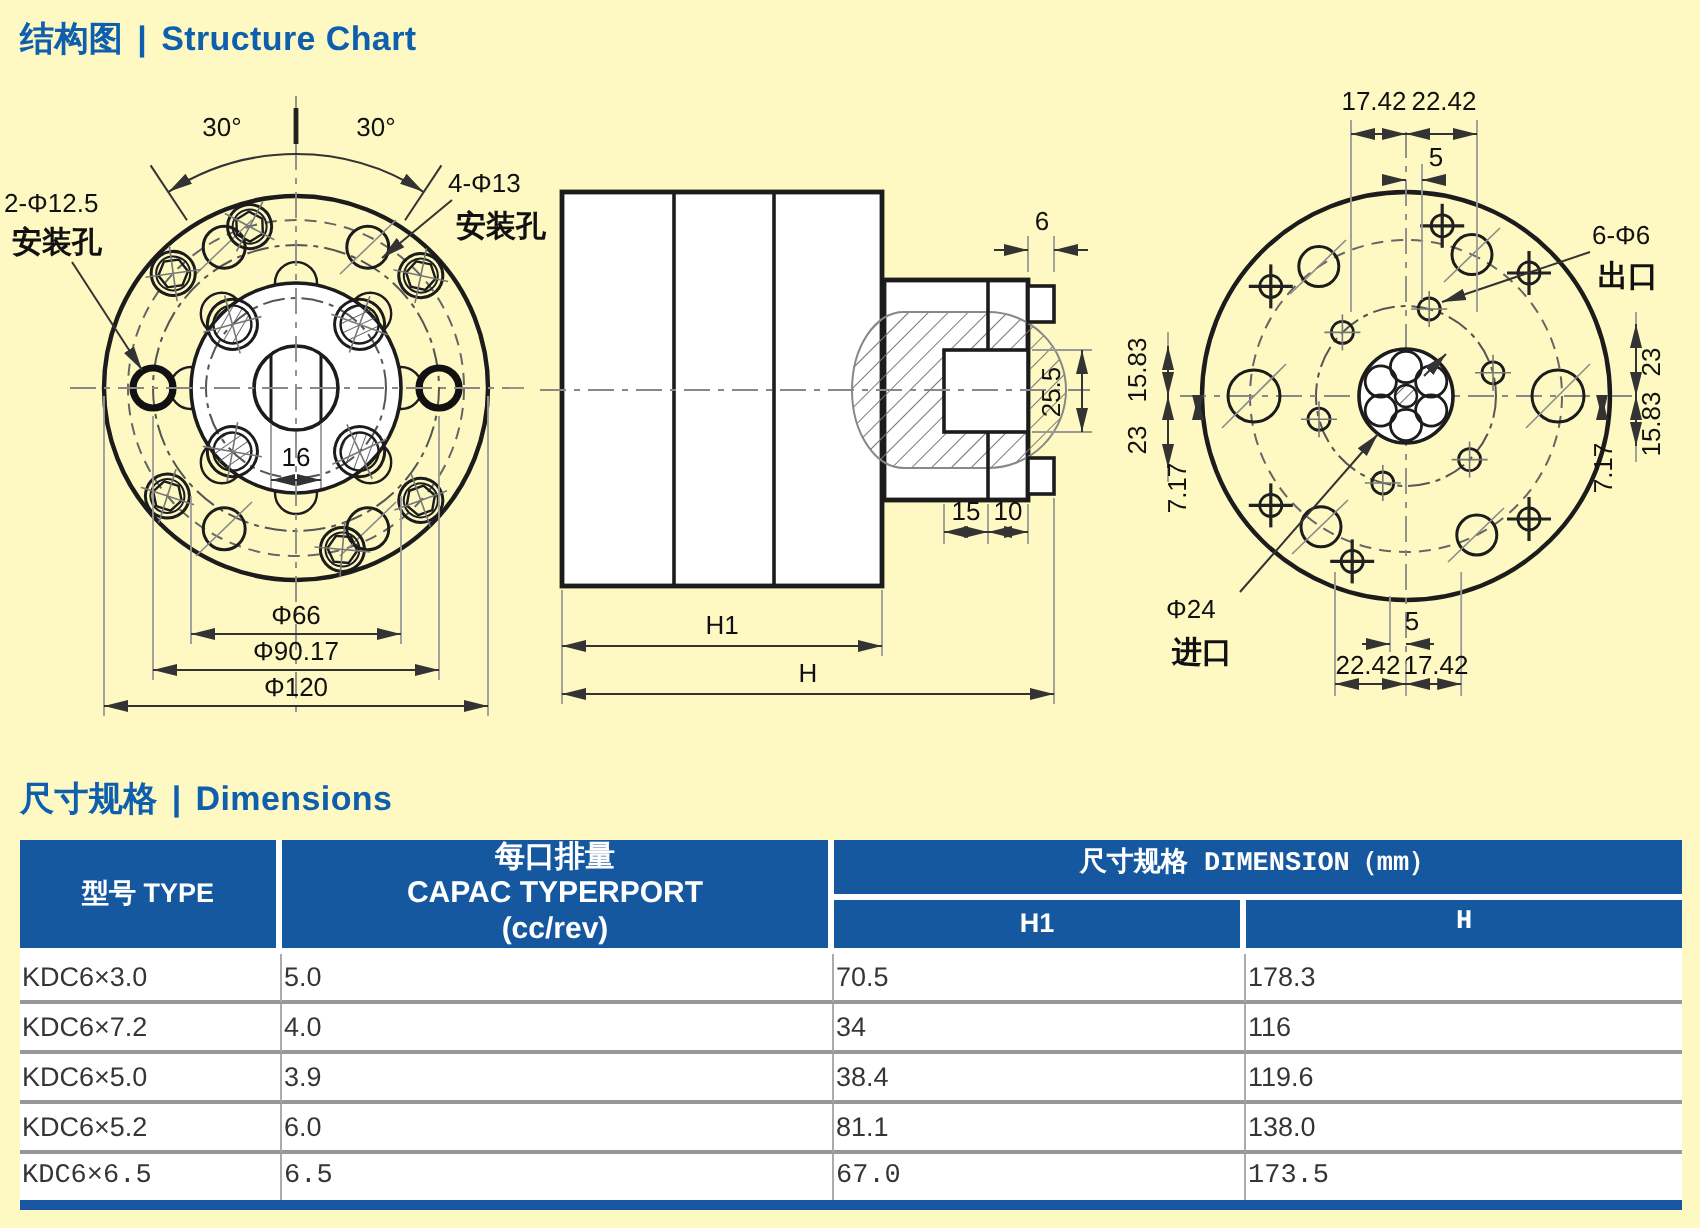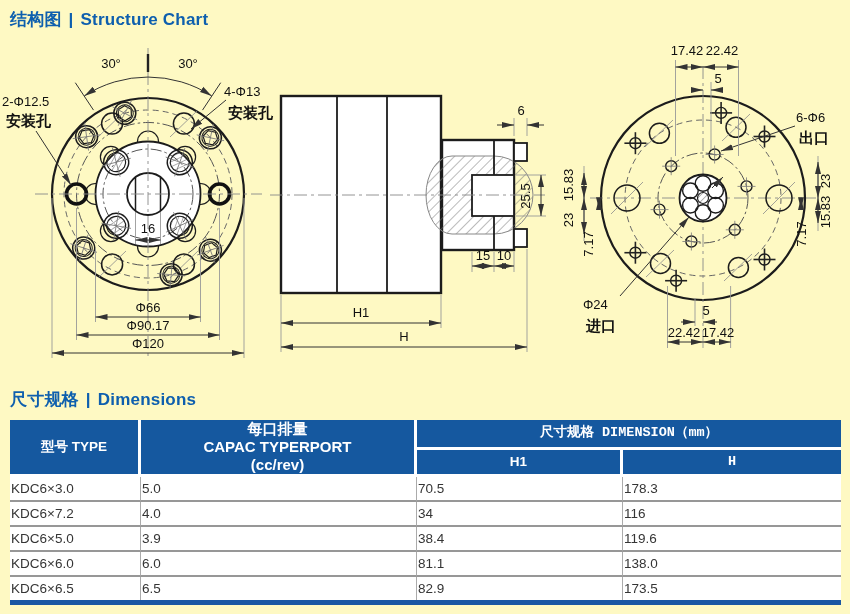--- a/index.html
+++ b/index.html
@@ -36,21 +36,21 @@
   
   table.spec{position:absolute;left:10px;top:420px;width:831px;border-collapse:separate;
              border-spacing:0;font-size:13.5px;border-bottom:5px solid #1a57a3;}
   table.spec th{background:#15589f;color:#fff;font-weight:bold;text-align:center;
                 vertical-align:middle;padding:0 4px;line-height:1.2;}
   table.spec thead th{border-right:3px solid #fff;border-bottom:3px solid #fff;}
   table.spec thead th:last-child{border-right:none;font-family:Liberation Mono, monospace;}
   table.spec td{background:#fff;color:#353535;text-align:left;height:21px;
                 border-bottom:2px solid #979797;border-right:1px solid #ababab;}
   table.spec td:last-child{border-right:none;}
-  table.spec tbody tr:last-child td{border-bottom:none;}
+  table.spec tbody tr:last-child td{border-bottom:none;font-family:Liberation Mono, monospace;}
   .hsub{font-size:15px;}
 </style>
 </head>
 <body>
 
 <div class="page">
 
   <div class="sec-title" id="title1">
     <span>结构图</span><span class="dv">|</span><span>Structure Chart</span>
   </div>
@@ -359,27 +359,27 @@
         <td>34</td>
         <td>116</td>
       </tr>
       <tr>
         <td>KDC6×5.0</td>
         <td>3.9</td>
         <td>38.4</td>
         <td>119.6</td>
       </tr>
       <tr>
-        <td>KDC6×6.0</td>
+        <td>KDC6×5.2</td>
         <td>6.0</td>
         <td>81.1</td>
         <td>138.0</td>
       </tr>
       <tr>
         <td>KDC6×6.5</td>
         <td>6.5</td>
-        <td>82.9</td>
+        <td>67.0</td>
         <td>173.5</td>
       </tr>
     </tbody>
   </table>
 
 </div>
 
 </body></html>

